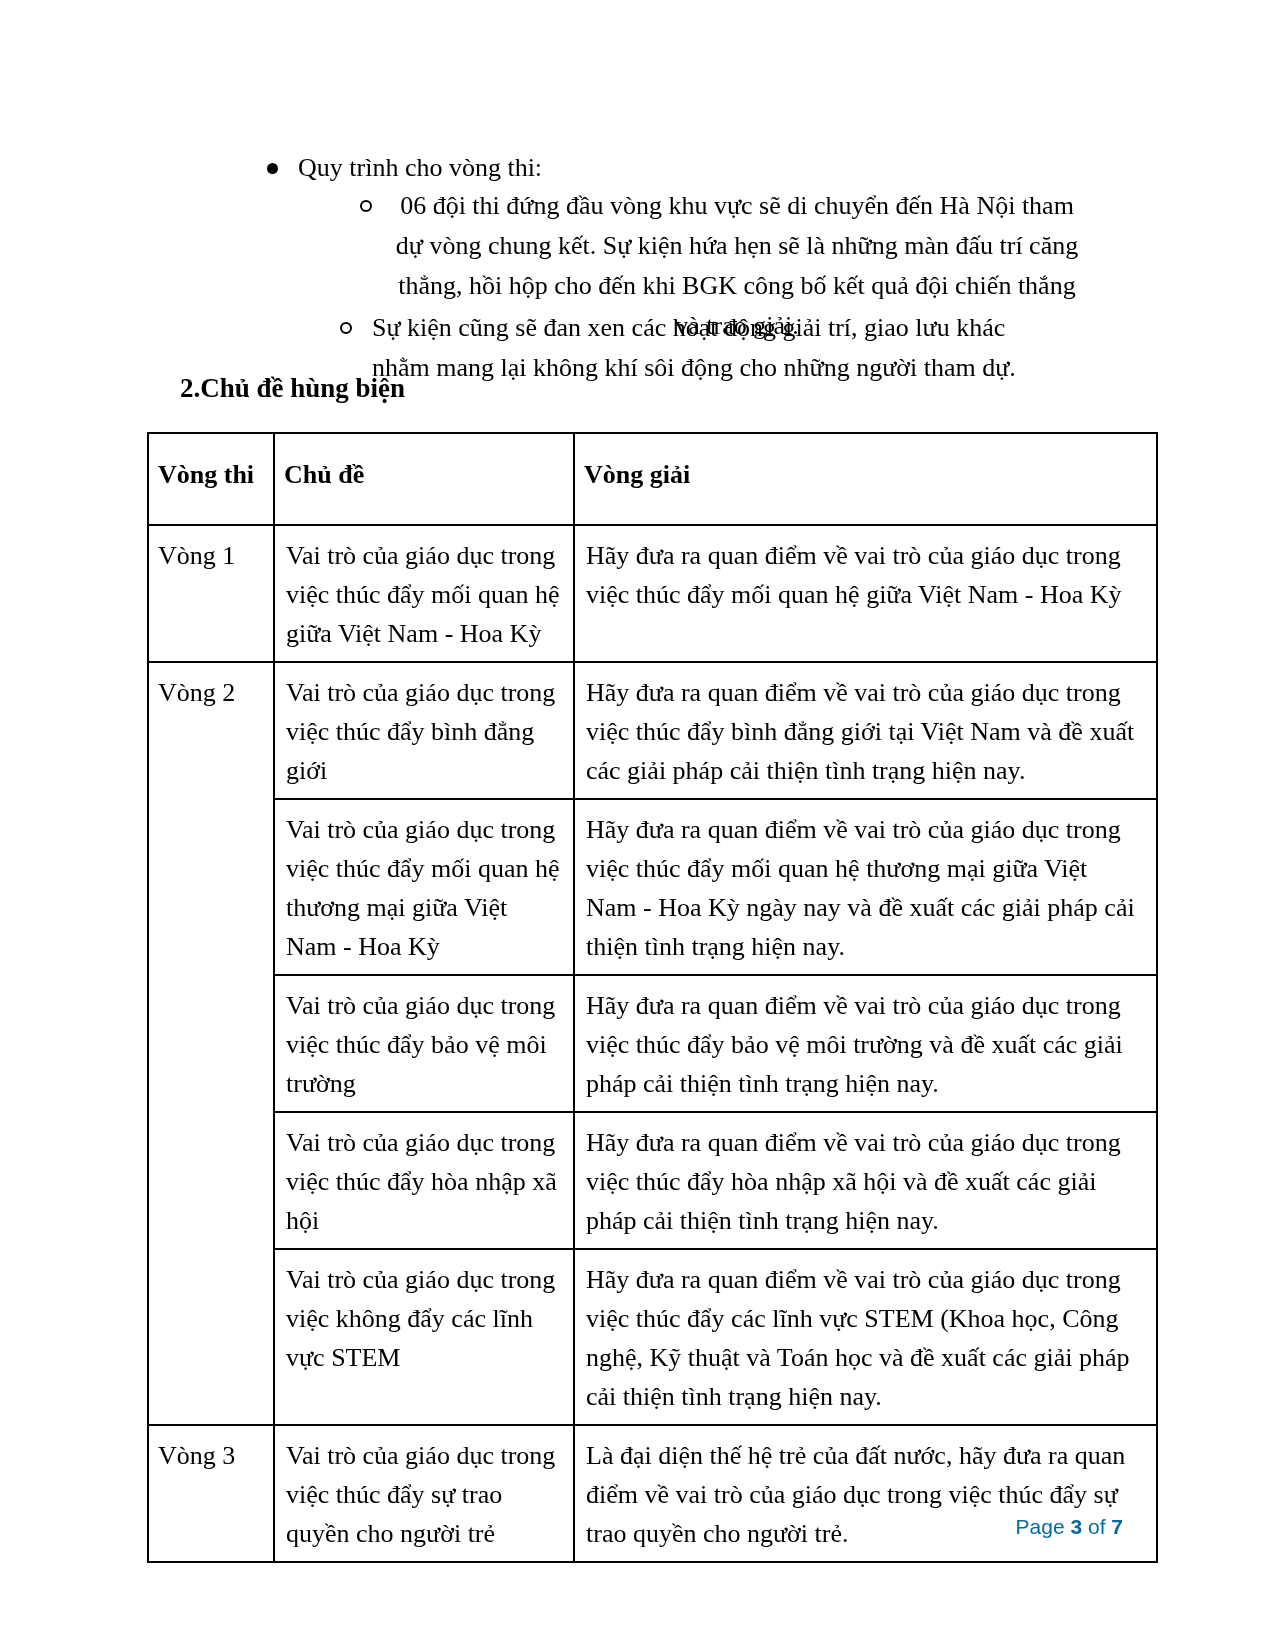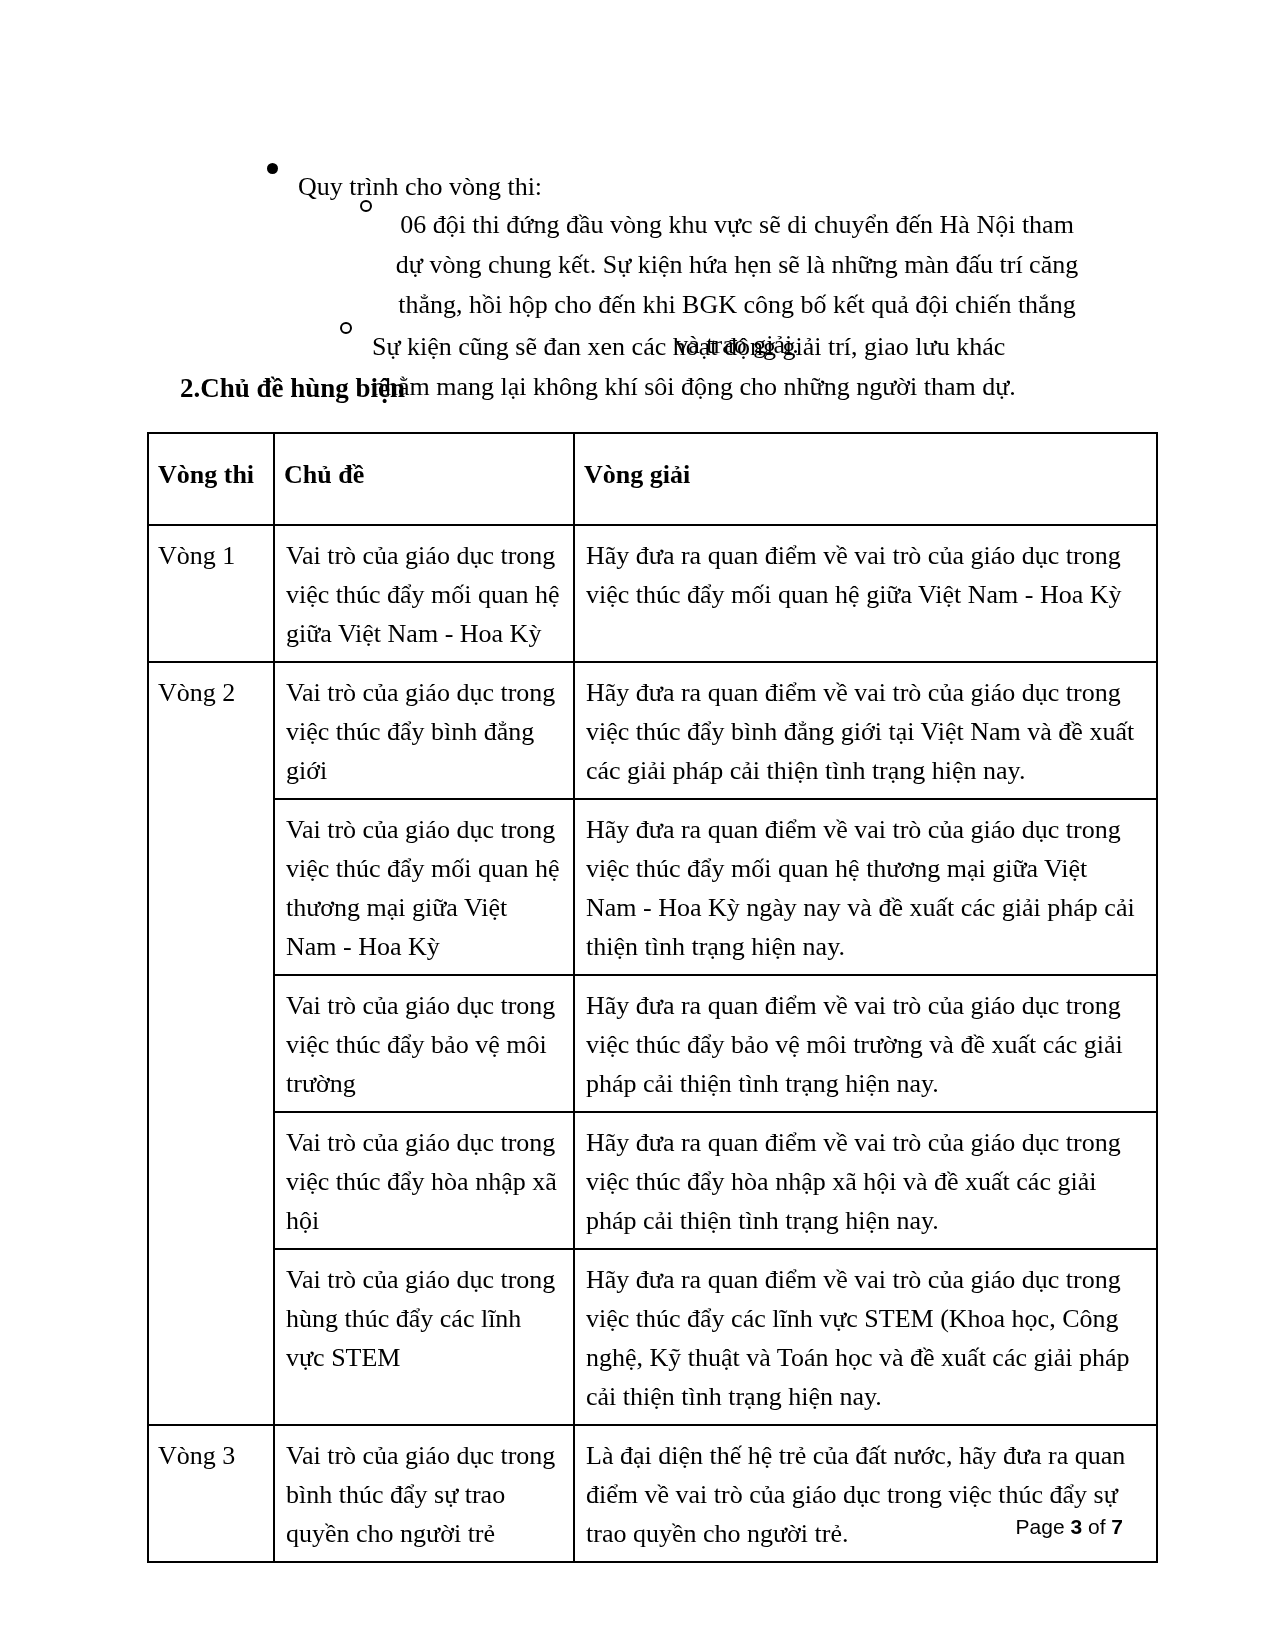--- a/index.html
+++ b/index.html
@@ -37,21 +37,20 @@
   .marker.ring {
     width: 12px;
     height: 12px;
     top: 14px;
     border: 2px solid #000;
     border-radius: 50%;
     background: transparent;
   }
   .li-text {
     display: block;
-    margin-top: 19px;
   }
   .li.level1 .li-text { margin-left: 31px; width: 780px; }
   .li.level2 .li-text { margin-left: 32px; width: 690px; }
 
   
   .section-heading {
     position: absolute;
     left: 180px;
     top: 368px;
     font-size: 27px;
@@ -90,21 +89,21 @@
   }
 
   
   .page-footer {
     position: absolute;
     top: 1514px;
     right: 152px;
     font-family: "Liberation Sans", sans-serif;
     font-size: 21px;
     line-height: 26px;
-    color: #000000;
+    color: #0369a1;
   }
   .page-footer .bold { font-weight: bold; }
 </style>
 </head>
 <body>
 
 <div class="li level1" style="left:267px; top:148px;">
   <span class="marker disc"></span>
   <span class="li-text">Quy trình cho vòng thi:</span>
 </div>
@@ -153,27 +152,27 @@
   </tr>
   <tr style="height:126px;margin-left:44px;">
     <td>Vai trò của giáo dục trong việc thúc đẩy bảo vệ môi trường</td>
     <td>Hãy đưa ra quan điểm về vai trò của giáo dục trong việc thúc đẩy bảo vệ môi trường và đề xuất các giải pháp cải thiện tình trạng hiện nay.</td>
   </tr>
   <tr style="height:128px;">
     <td>Vai trò của giáo dục trong việc thúc đẩy hòa nhập xã hội</td>
     <td>Hãy đưa ra quan điểm về vai trò của giáo dục trong việc thúc đẩy hòa nhập xã hội và đề xuất các giải pháp cải thiện tình trạng hiện nay.</td>
   </tr>
   <tr style="height:155px;">
-    <td>Vai trò của giáo dục trong hùng thúc đẩy các lĩnh vực STEM</td>
+    <td>Vai trò của giáo dục trong việc không đẩy các lĩnh vực STEM</td>
     <td>Hãy đưa ra quan điểm về vai trò của giáo dục trong việc thúc đẩy các lĩnh vực STEM (Khoa học, Công nghệ, Kỹ thuật và Toán học và đề xuất các giải pháp cải thiện tình trạng hiện nay.</td>
   </tr>
 
   <tr style="height:121px;font-family:Liberation Serif, serif;">
     <td class="round-cell">Vòng 3</td>
-    <td>Vai trò của giáo dục trong bình thúc đẩy sự trao quyền cho người trẻ</td>
+    <td>Vai trò của giáo dục trong việc thúc đẩy sự trao quyền cho người trẻ</td>
     <td>Là đại diện thế hệ trẻ của đất nước, hãy đưa ra quan điểm về vai trò của giáo dục trong việc thúc đẩy sự trao quyền cho người trẻ.</td>
   </tr>
 </tbody>
   </table>
 
 <div class="page-footer">
   <span>Page</span>
   <span class="bold">3</span>
   <span>of</span>
   <span class="bold">7</span>

